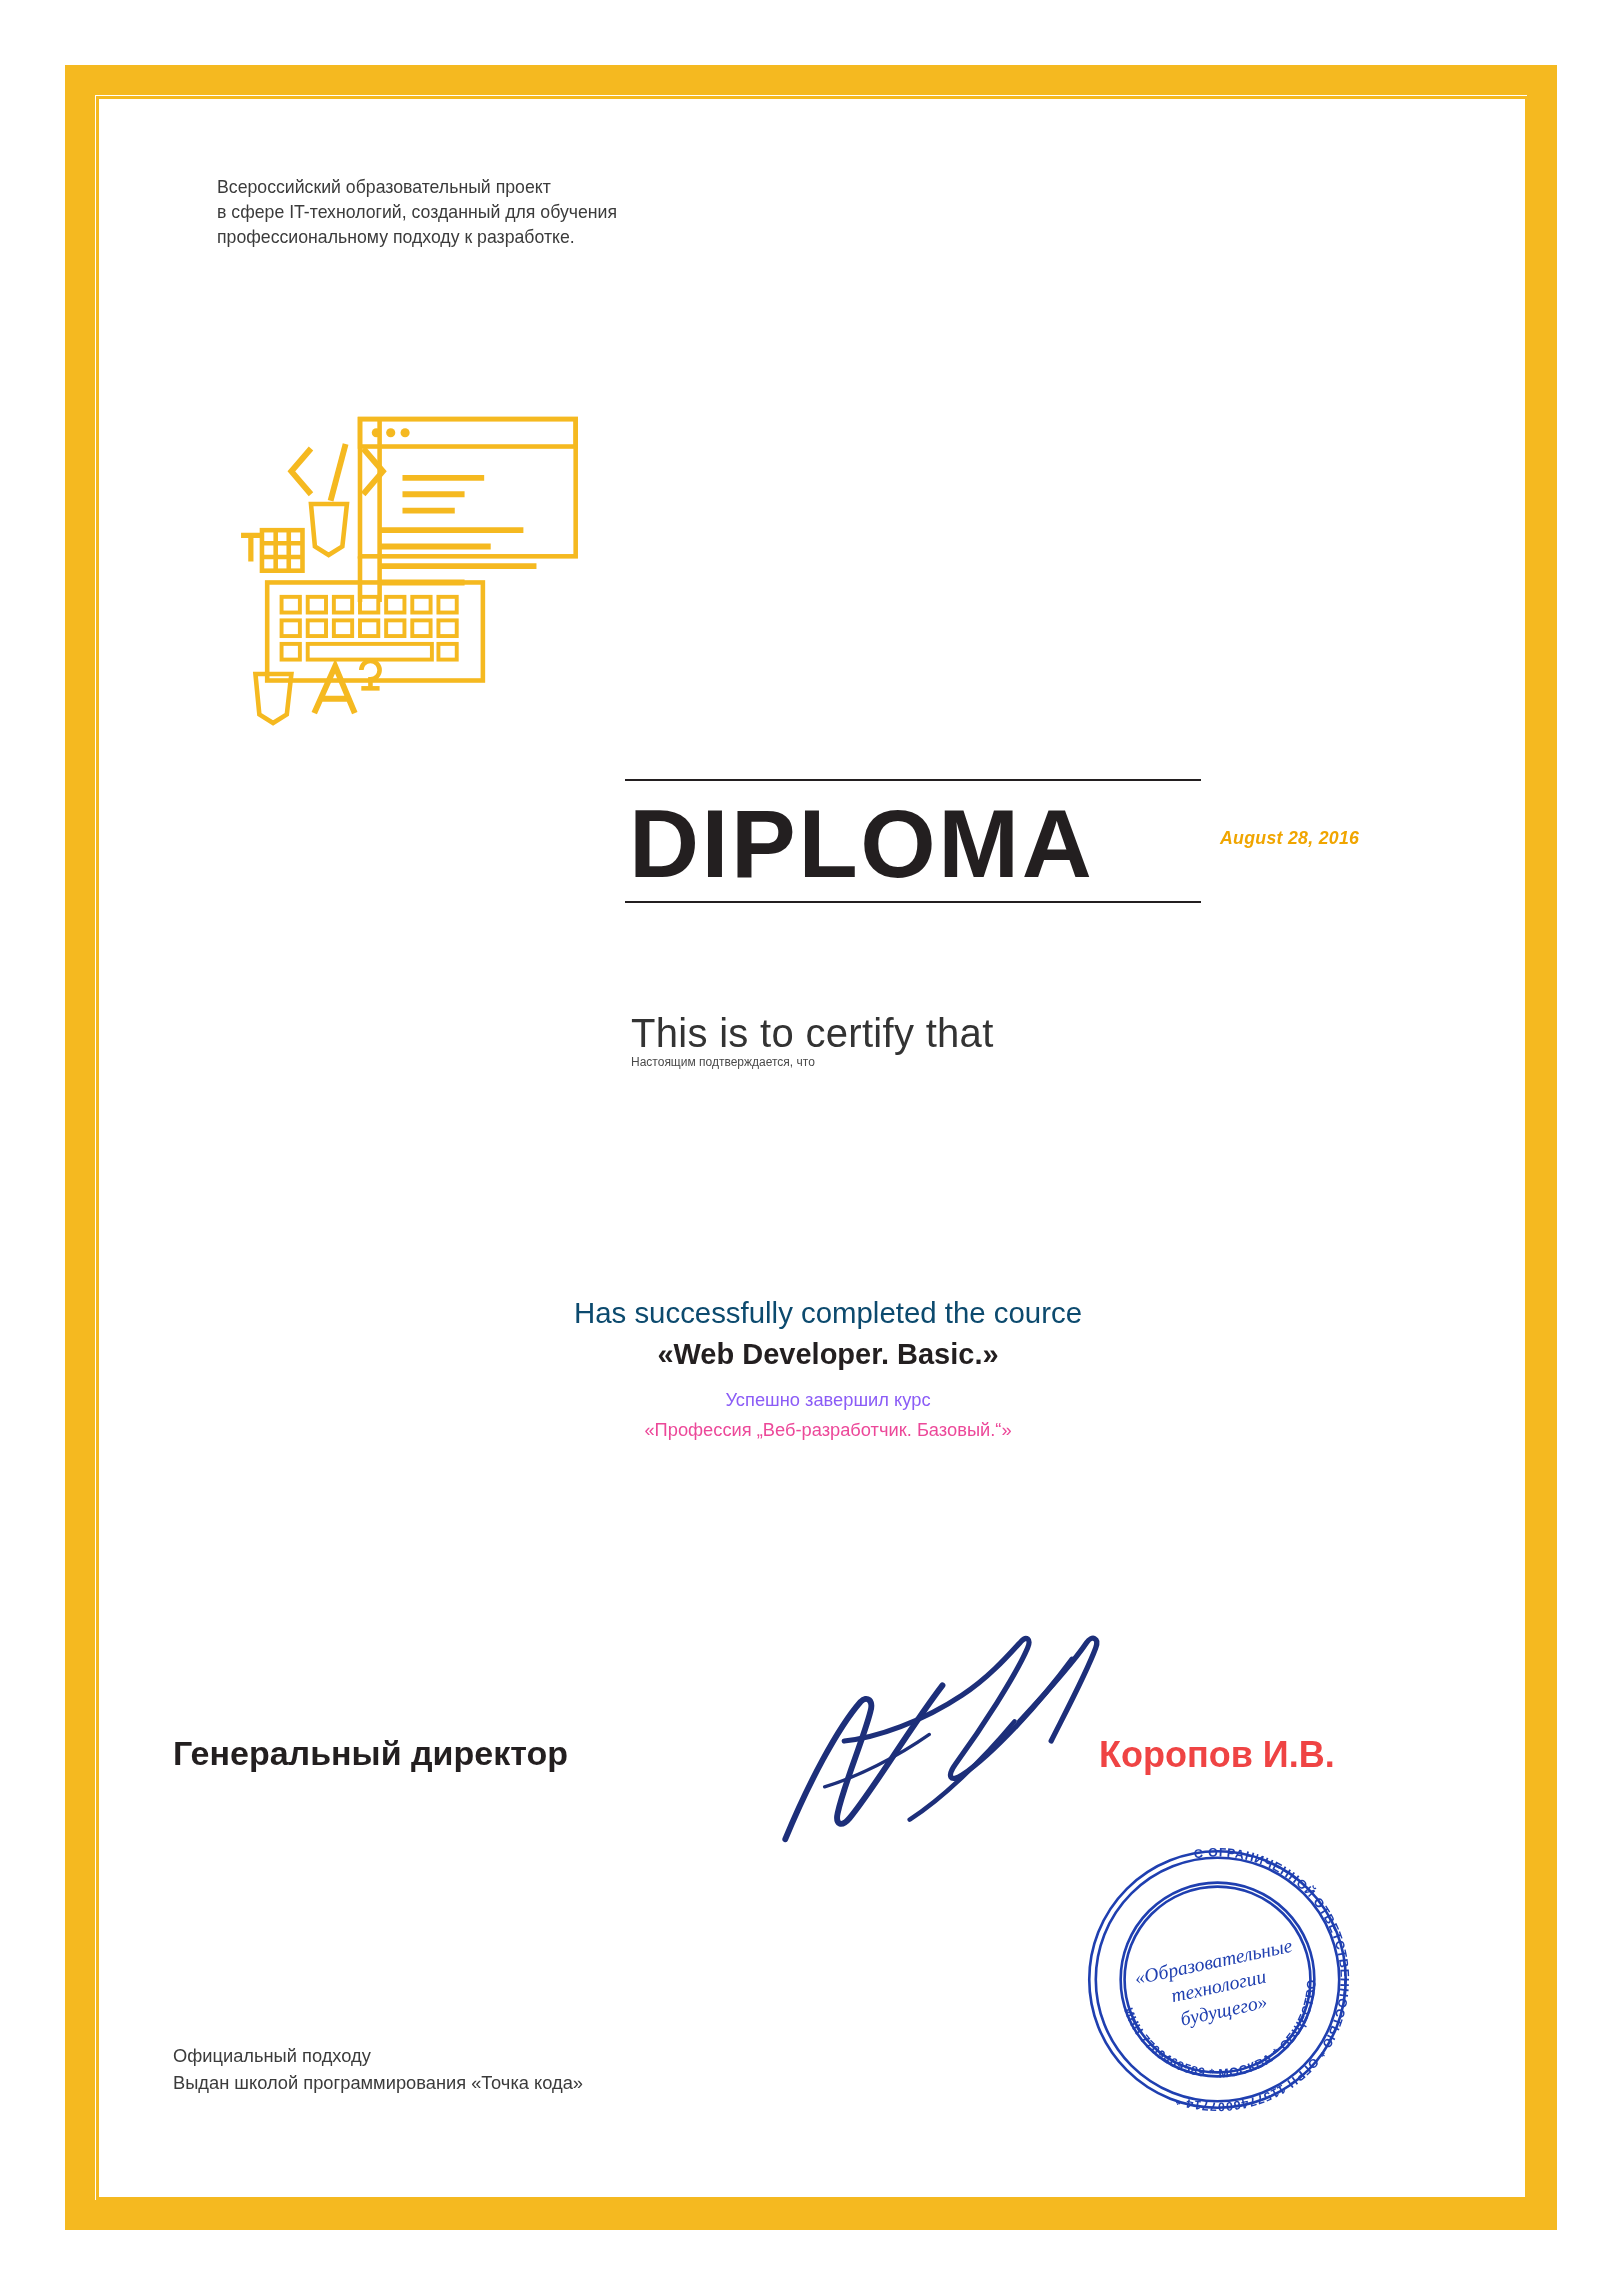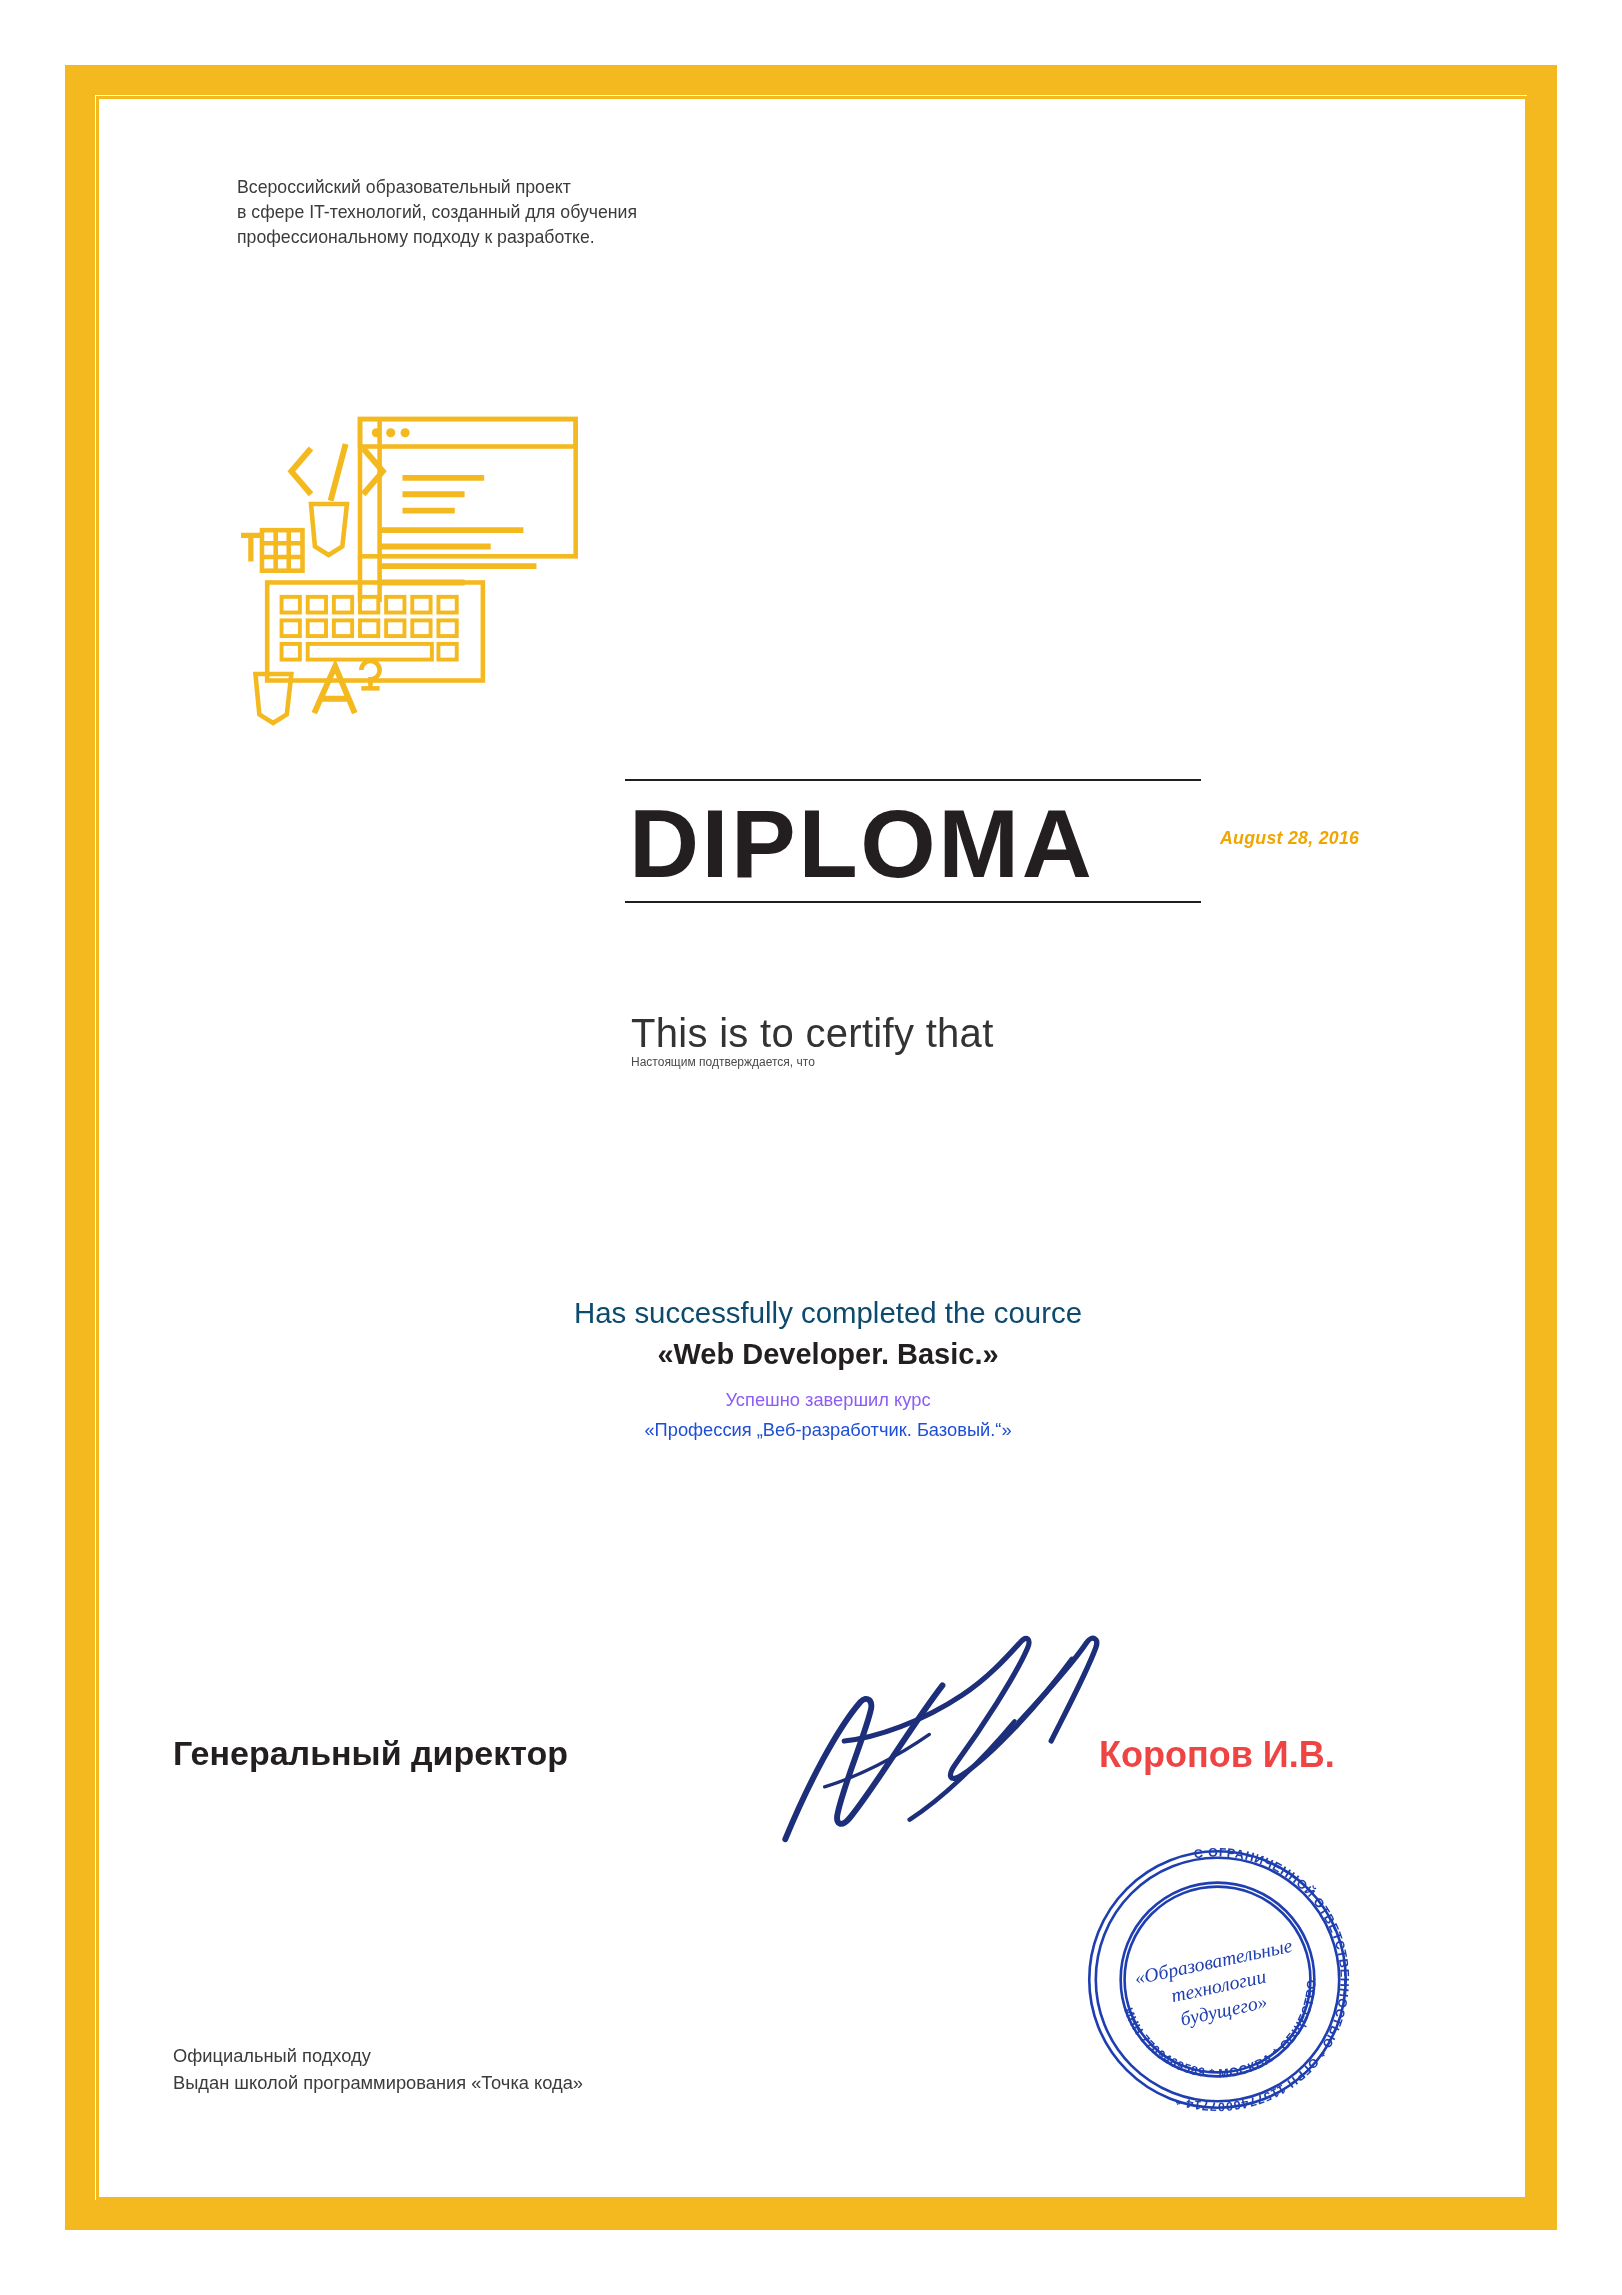--- a/index.html
+++ b/index.html
@@ -100,21 +100,21 @@
     line-height: 1;
   }
   .logo-sub {
     font-size: 15px;
     font-weight: bold;
     letter-spacing: 1.4px;
     color: #231f20;
     margin-top: 9.2px;
   }
   .header-desc {
-    margin-left: 64px;
+    margin-left: 44px;
     padding-top: 7.9px;
     font-size: 17.7px;
     line-height: 1.42;
     color: #3b3b3b;
     max-width: 654px;
   }
 
   
   .illustration {
     position: absolute;
@@ -209,21 +209,21 @@
     font-size: 18.3px;
     color: #8b5cf6;
   }
   .course-name-ru {
     position: absolute;
     left: 393px;
     top: 1419px;
     width: 870px;
     text-align: center;
     font-size: 18.3px;
-    color: #1d4ed8;
+    color: #ec4899;
   }
 
   
   .sign-title {
     position: absolute;
     left: 173px;
     top: 1734px;
     font-size: 34px;
     font-weight: bold;
     color: #231f20;

